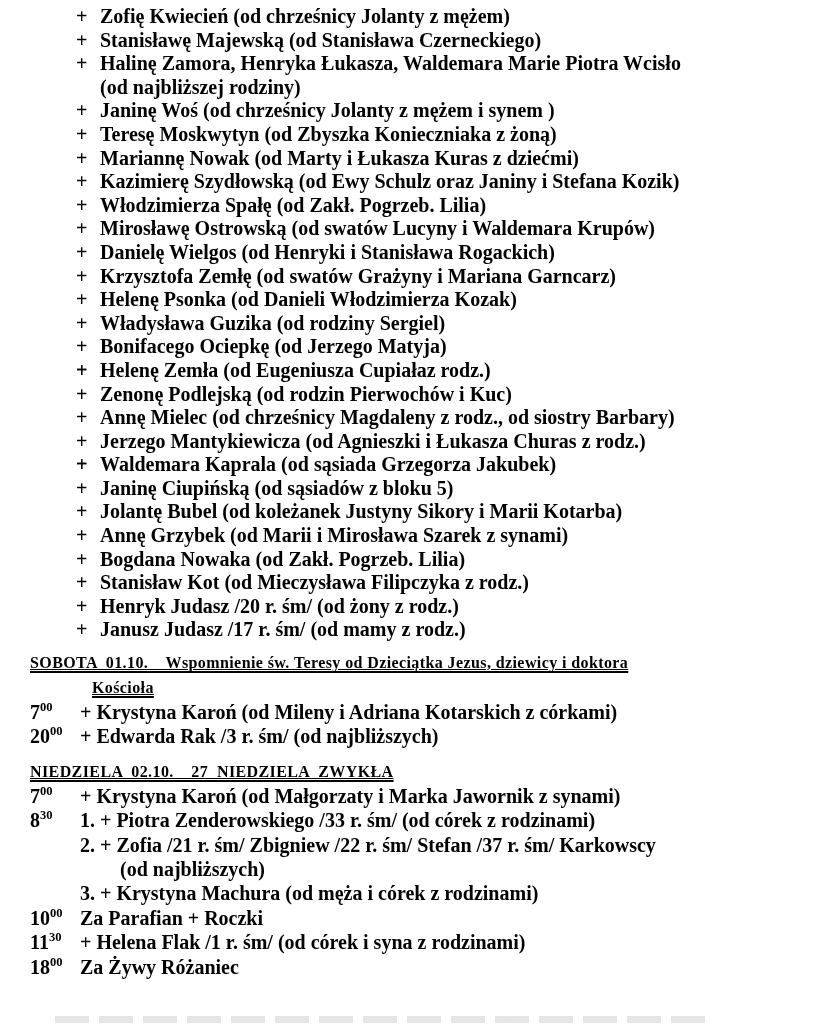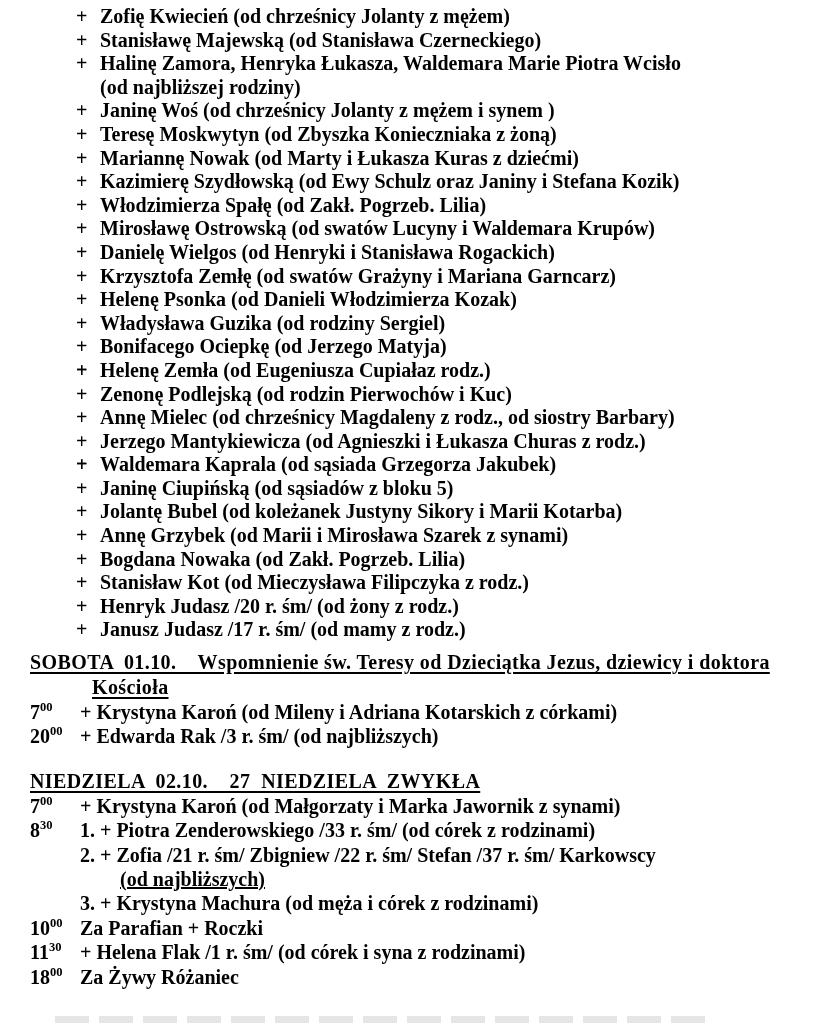--- a/index.html
+++ b/index.html
@@ -14,43 +14,44 @@
   .irow{
     position:relative;
     padding-left:100px;
     font-size:20px;
     line-height:23.6px;
     white-space:pre;
   }
   .irow .plus{position:absolute;left:76px;}
   .section .heading-line{
     margin-left:30px;
-    font-size:20px;
+    font-size:16px;
     line-height:25px;
     letter-spacing:0.4px;
     white-space:pre;
+    text-decoration:underline;
   }
   .section .heading-line.line2{margin-left:92px;}
   .u{
     text-decoration:underline;
     text-decoration-thickness:2.2px;
     text-underline-offset:3px;
   }
   .sat{margin-top:8px;}
-  .sun{margin-top:20px;}
+  .sun{margin-top:10px;}
   .mass-row{
     position:relative;
     padding-left:80px;
     font-size:20px;
     line-height:24.4px;
     white-space:pre;
   }
   .mass-row .time{position:absolute;left:30px;}
   .mass-row sup{font-size:12.5px;line-height:0;vertical-align:super;font-family:Liberation Serif, serif;}
-  .mline.indent{padding-left:40px;text-decoration:underline;}
+  .mline.indent{padding-left:40px;}
   .ghost{
     position:absolute;left:55px;top:1016px;width:660px;height:7px;
     background:repeating-linear-gradient(90deg,#d8d8d8 0 34px,#ffffff 34px 44px);
     opacity:0.65;
   }
 </style>
 </head>
 <body>
 
 <div class="list" id="intentions-list">

